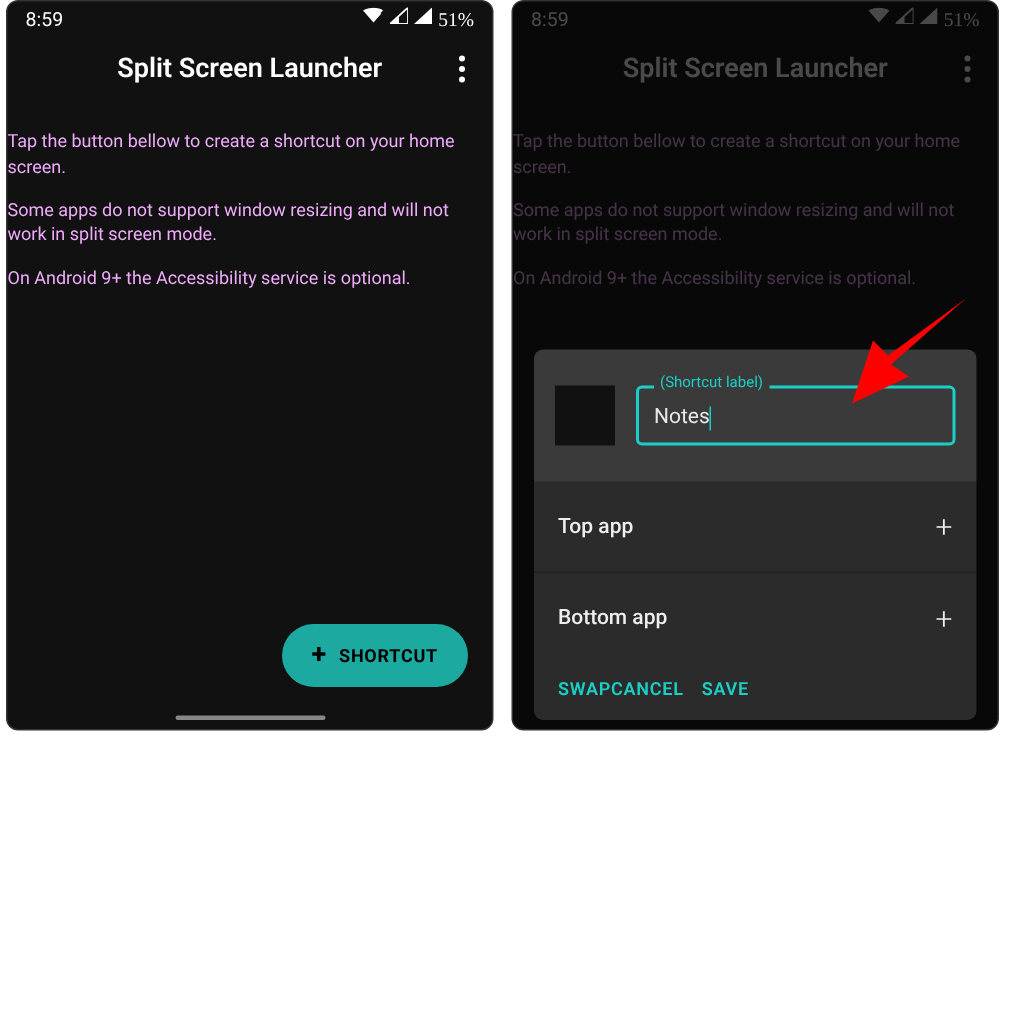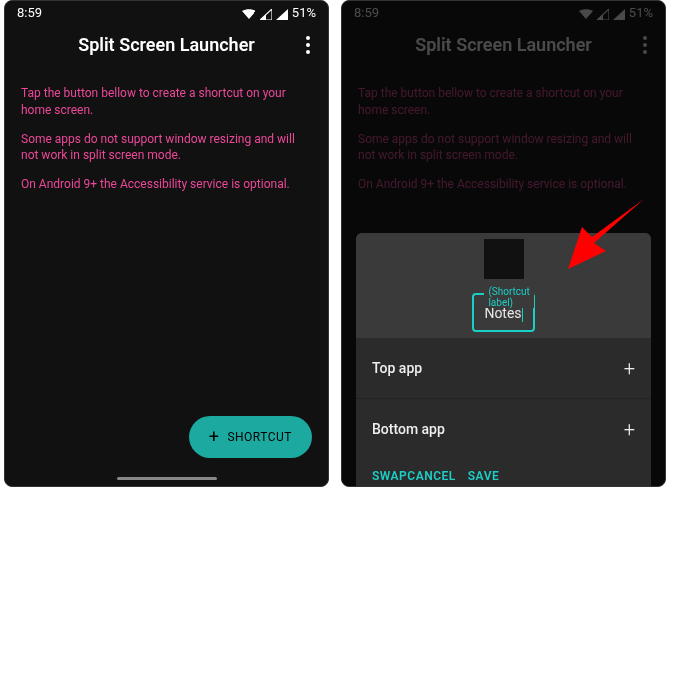--- a/index.html
+++ b/index.html
@@ -23,21 +23,21 @@
     border: 1px solid #333;
   }
   .status-bar {
     display: flex;
     justify-content: space-between;
     align-items: center;
     padding: 4px 12px;
     font-size: 13px;
     color: #fff;
   }
-  .status-right { display: flex; align-items: flex-end; gap: 4px; }
+  .status-right { display: flex; align-items: flex-start; gap: 4px; font-family: Liberation Serif, serif; }
   .app-bar {
     display: flex;
     align-items: center;
     justify-content: center;
     padding: 10px 12px;
     position: relative;
   }
   .app-title {
     font-size: 18px;
     font-weight: 600;
@@ -48,38 +48,38 @@
     right: 12px;
     display: flex;
     flex-direction: column;
     gap: 3px;
     padding: 6px;
   }
   .menu-dots span {
     width: 4px; height: 4px; background: #fff; border-radius: 50%;
   }
   .body-text {
-    padding: 20px 16px 4px 16px;
+    padding: 20px 16px 4px 0;
     font-size: 12px;
-    color: #ec4899;
+    color: #f0abfc;
     line-height: 1.4;
   }
   .body-text p { margin-bottom: 12px; }
   .fab {
     position: absolute;
     bottom: 28px;
     right: 16px;
     background: #1ca9a0;
     color: #000;
     border-radius: 26px;
     padding: 14px 20px;
     display: flex;
     align-items: center;
     gap: 8px;
-    font-weight: 400;
+    font-weight: 700;
     font-size: 12px;
     letter-spacing: 0.5px;
     cursor: pointer;
   }
   .fab .plus { font-size: 18px; line-height: 0; }
   .nav-handle {
     position: absolute;
     bottom: 6px;
     left: 50%;
     transform: translateX(-50%);
@@ -103,25 +103,24 @@
     position: absolute;
     left: 14px; right: 14px;
     top: 232px;
     background: #2b2b2b;
     border-radius: 6px;
     z-index: 3;
     overflow: hidden;
   }
   .dialog-top {
     background: #3a3a3a;
-    padding: 6px 14px;
+    padding: 24px 14px;
     display: flex;
     gap: 14px;
     align-items: center;
-    flex-direction: column;
   }
   .icon-box {
     width: 40px; height: 40px;
     background: #111;
   }
   .tf {
     flex: 1;
     position: relative;
     border: 2px solid #1ccfc6;
     border-radius: 4px;

